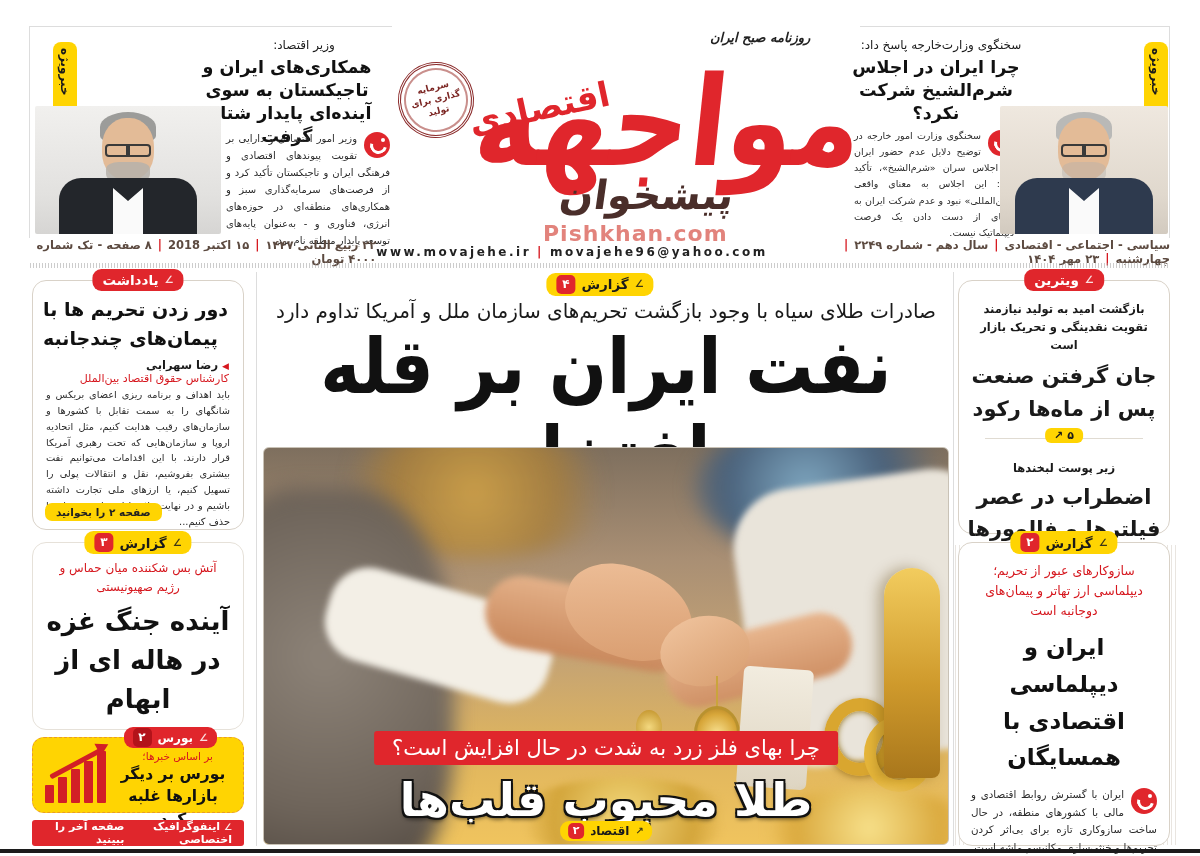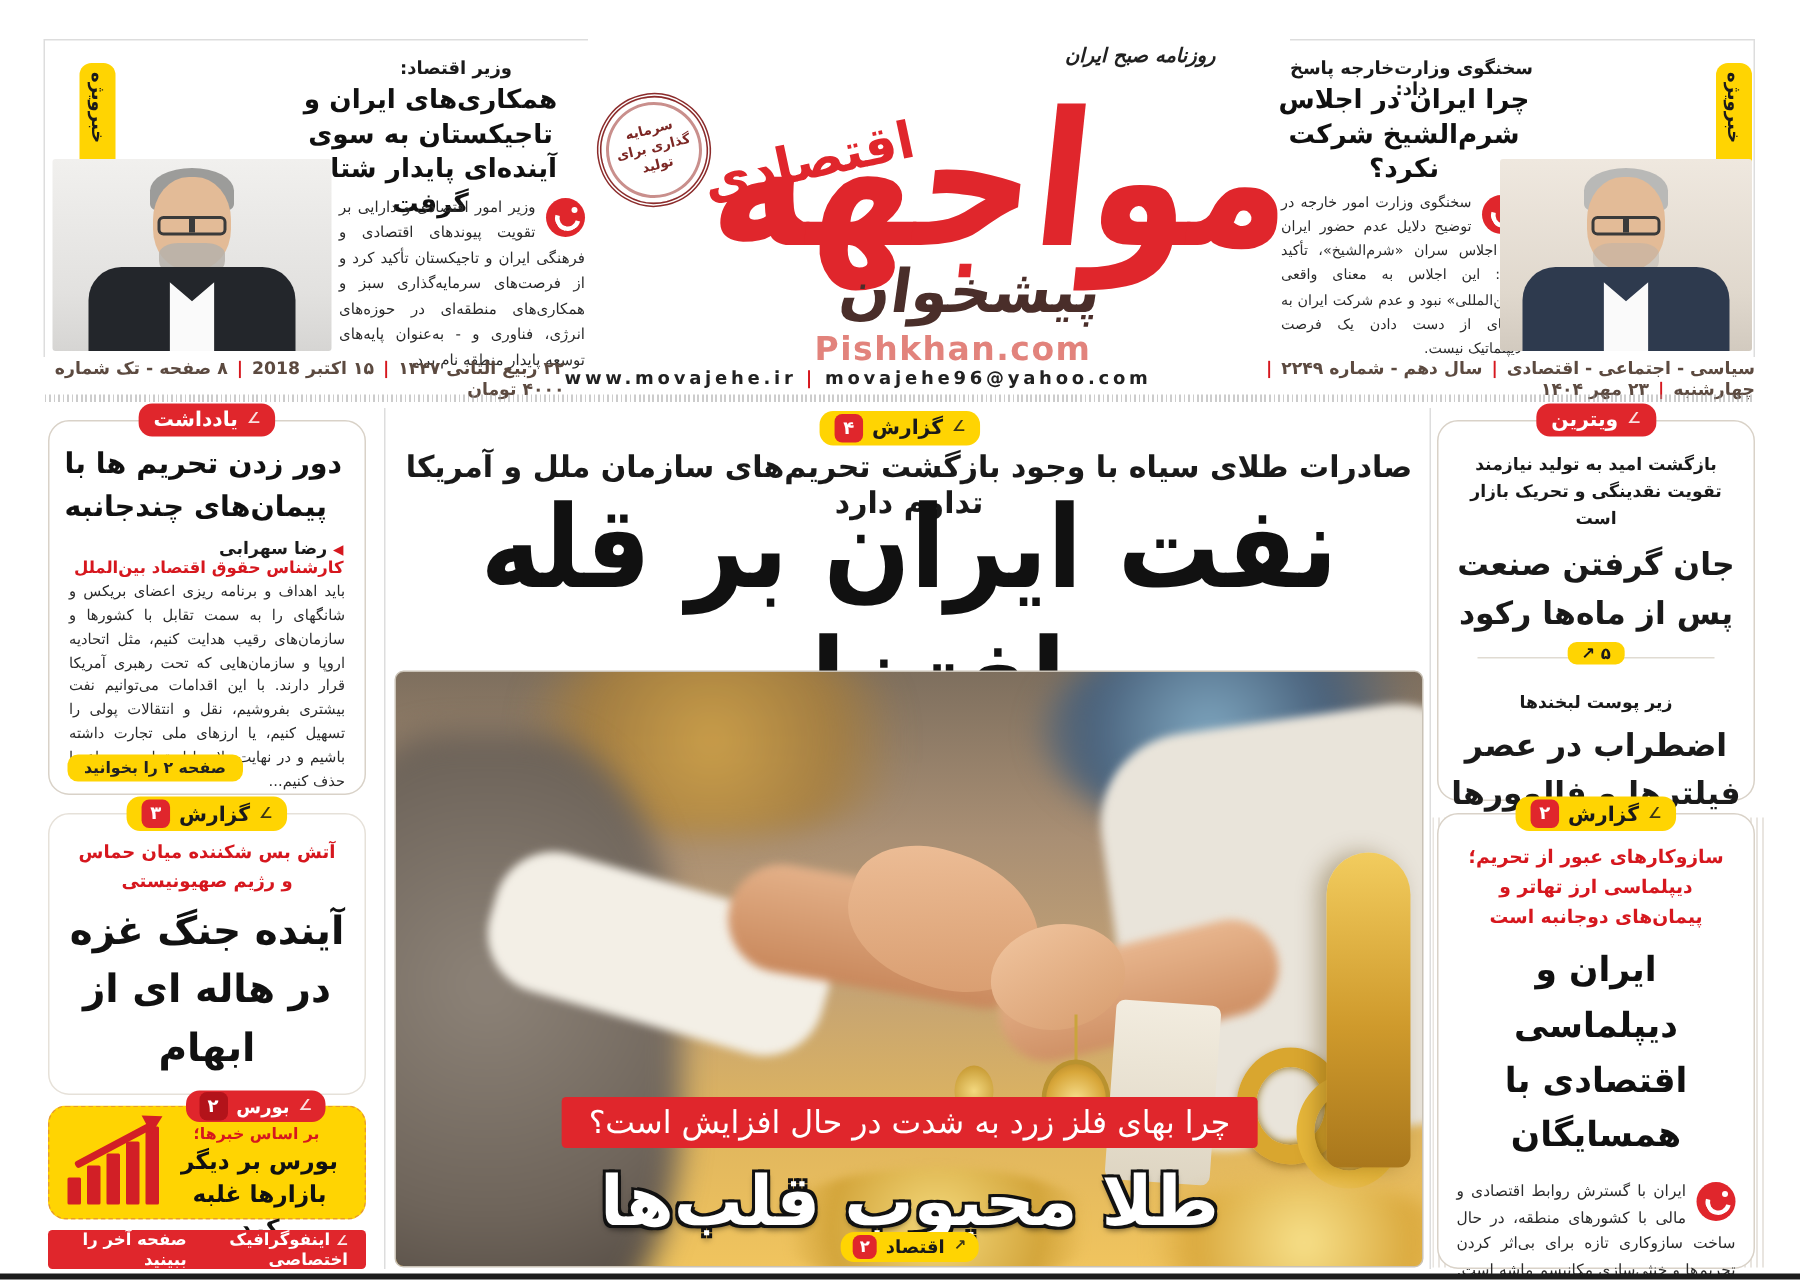--- a/index.html
+++ b/index.html
@@ -17,22 +17,22 @@
         border-radius:0 0 8px 8px;text-align:center;font-weight:bold;font-size:12px;line-height:23px;}
   
   .pill{display:inline-flex;align-items:center;gap:6px;background:#ffd402;border-radius:9px;
         padding:2px 10px;font-weight:bold;font-size:13.5px;color:#1a1a1a;line-height:18px;white-space:nowrap;}
   .pill .num{display:inline-block;background:#e0262c;color:#fff;border-radius:5px;min-width:19px;height:19px;
         line-height:19px;text-align:center;font-size:12px;}
   .pill.redpill{background:#e0262c;color:#fff;}
   .pill .cicon{font-size:10px;opacity:.85;}
   .tab-center{left:50%;transform:translateX(-50%);top:-12px;position:absolute;}
   
-  .kicker{font-weight:bold;color:#1a1a1a;}
-  .kicker-red{font-weight:bold;color:#d6171e;}
+  .kicker{font-weight:normal;color:#1a1a1a;}
+  .kicker-red{font-weight:normal;color:#d6171e;}
   .headline{font-weight:bold;color:#111;}
   .bodytxt{text-align:justify;color:#2b2b2b;line-height:1.7;}
   .minilogo{float:right;width:26px;height:26px;border-radius:50%;background:#e0262c;margin:2px 0 2px 7px;position:relative;}
   .minilogo::after{content:"";position:absolute;left:6px;top:5px;width:11px;height:11px;border-radius:50%;
         border:3px solid transparent;border-bottom-color:#fff;border-left-color:#fff;transform:rotate(-30deg);}
   .minilogo::before{content:"";position:absolute;right:5px;top:6px;width:4px;height:4px;border-radius:50%;background:#fff;}
   
   .nbox{position:absolute;background:#fff;border:1.5px solid #d9d2c8;border-radius:14px;}
   .vdiv{position:relative;border-top:1px solid #e0dbd2;margin:0 26px;}
   .ptag{position:absolute;top:-11px;left:50%;transform:translateX(-50%);background:#ffd402;border-radius:6px;

